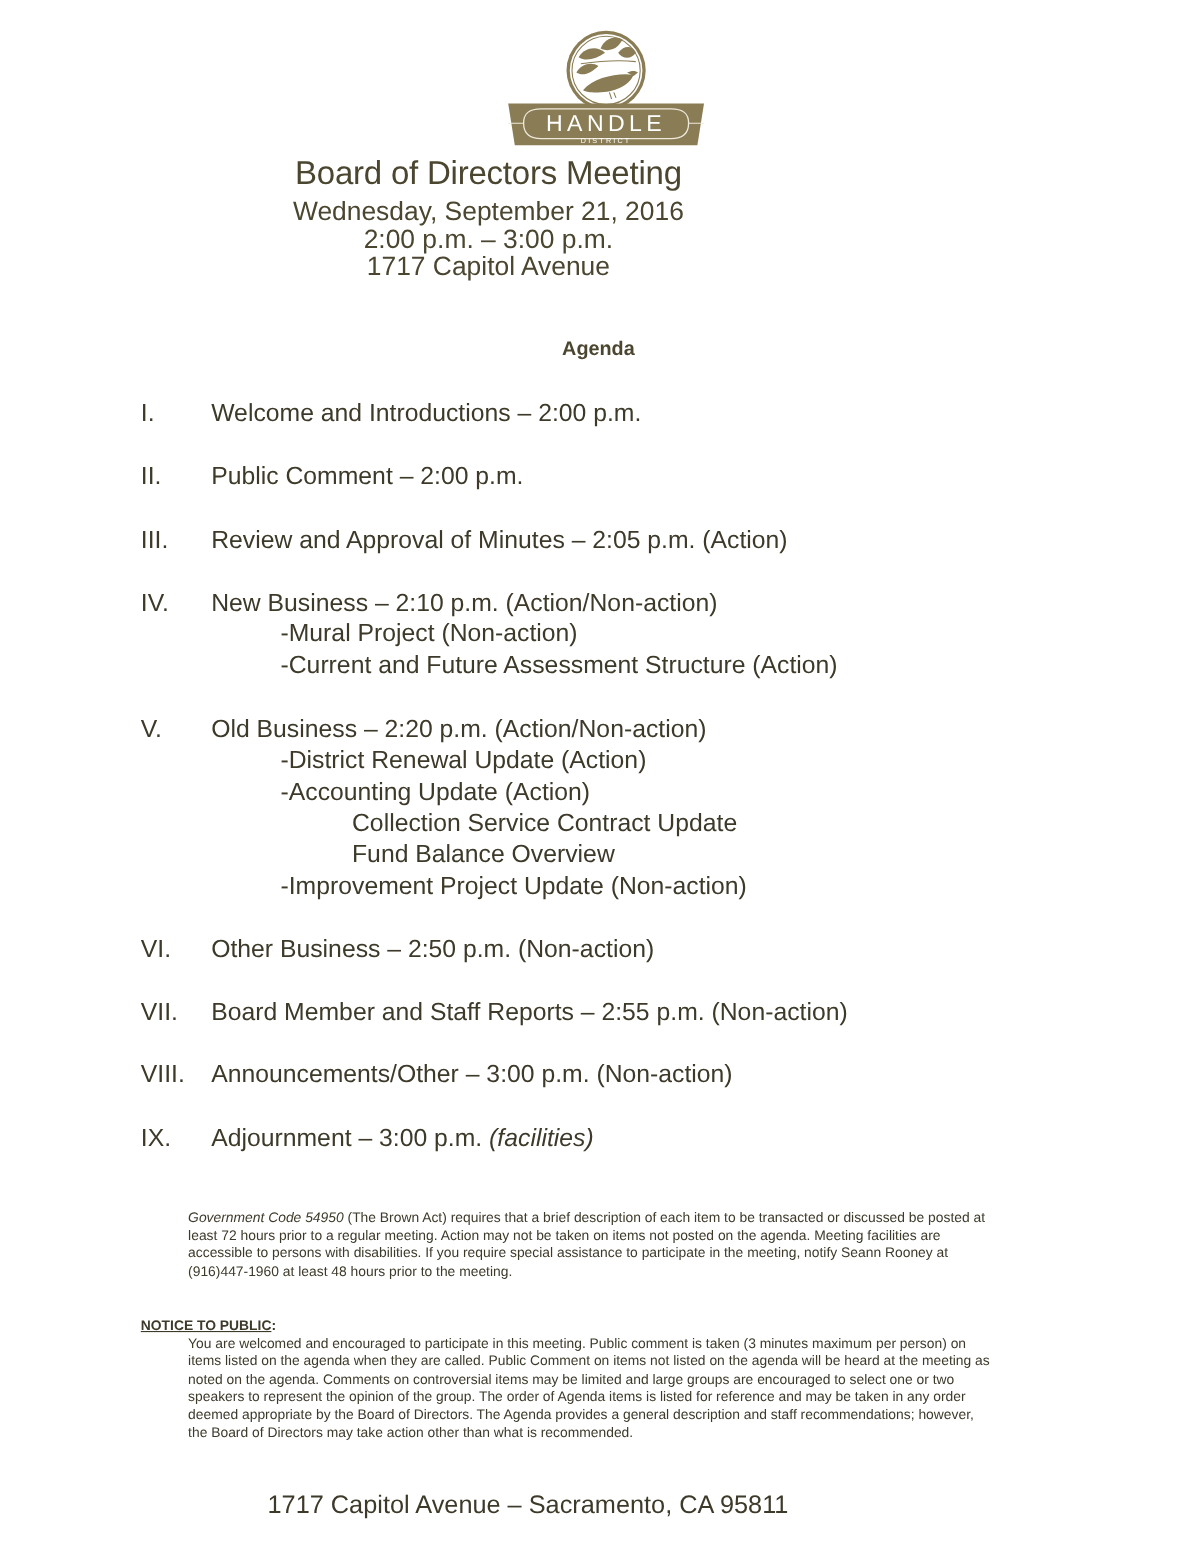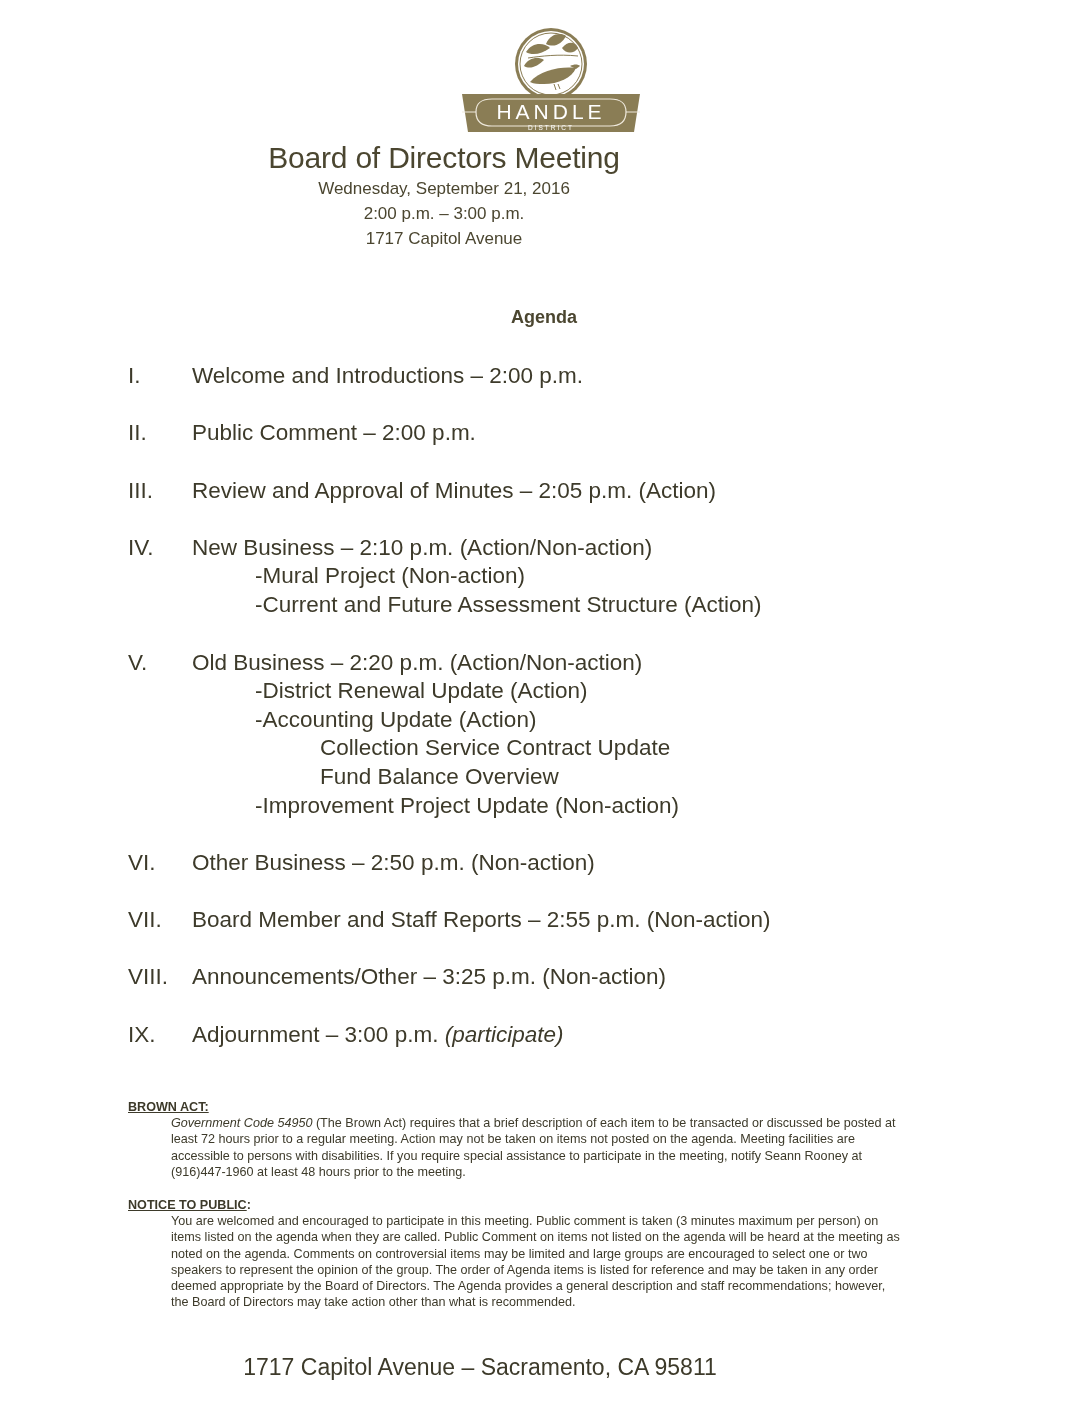--- a/index.html
+++ b/index.html
@@ -1,21 +1,21 @@
 <!DOCTYPE html>
 <html><head>
   <meta charset="utf-8">
   <style>
     html, body { margin: 0; padding: 0; background: #ffffff; }
     body { width: 1088px; height: 1408px; position: relative; overflow: hidden;
            font-family: "Liberation Sans", sans-serif; color: #3d3a2a; }
     .logo { position: absolute; left: 458px; top: 26px; width: 186px; height: 112px; }
     .header { position: absolute; left: 0; width: 888px; text-align: center; }
     .title { top: 141px; font-size: 30px; color: #4b4630; letter-spacing: -0.2px; }
-    .subline { font-size: 17px; color: #4b4630; }
+    .subline { font-size: 24px; color: #4b4630; }
     .date { top: 179px; }
     .time { top: 204px; }
     .addr { top: 229px; }
     .agenda-heading { position: absolute; top: 307px; left: 0; width: 1088px; text-align: center;
                       font-size: 18px; font-weight: bold; color: #4b4630; }
     .item { position: absolute; left: 128px; font-size: 22.5px; color: #3d3a2a; white-space: nowrap; }
     .item .num { position: absolute; left: 0; }
     .item .txt { position: absolute; left: 64px; }
     .sub { position: absolute; left: 255px; font-size: 22.5px; color: #3d3a2a; white-space: nowrap; }
     .subsub { position: absolute; left: 320px; font-size: 22.5px; color: #3d3a2a; white-space: nowrap; }
@@ -94,29 +94,28 @@
 <div class="item" style="top:850px">
   <span class="num">VI.</span>
   <span class="txt">Other Business – 2:50 p.m. (Non-action)</span>
 </div>
 <div class="item" style="top:907px">
   <span class="num">VII.</span>
   <span class="txt">Board Member and Staff Reports – 2:55 p.m. (Non-action)</span>
 </div>
 <div class="item" style="top:964px">
   <span class="num">VIII.</span>
-  <span class="txt">Announcements/Other – 3:25 p.m. (Non-action)</span>
+  <span class="txt">Announcements/Other – 3:00 p.m. (Non-action)</span>
 </div>
 <div class="item" style="top:1022px">
   <span class="num">IX.</span>
-  <span class="txt"><span>Adjournment – 3:00 p.m. </span><span class="ital">(participate)</span></span>
+  <span class="txt"><span>Adjournment – 3:00 p.m. </span><span class="ital">(facilities)</span></span>
 </div>
 
 <div class="notice" style="top:1099px">
-  <div class="label">BROWN ACT:</div>
   <div class="body"><span class="ital">Government Code 54950</span><span> (The Brown Act) requires that a brief description of each item to be transacted or discussed be posted at
 least 72 hours prior to a regular meeting.  Action may not be taken on items not posted on the agenda.  Meeting facilities are
 accessible to persons with disabilities.  If you require special assistance to participate in the meeting, notify Seann Rooney at
 (916)447-1960 at least 48 hours prior to the meeting.</span></div>
 </div>
 
 <div class="notice" style="top:1197px">
   <div><span class="label">NOTICE TO PUBLIC</span><span style="font-weight:bold">:</span></div>
   <div class="body">You are welcomed and encouraged to participate in this meeting.  Public comment is taken (3 minutes maximum per person) on
 items listed on the agenda when they are called.  Public Comment on items not listed on the agenda will be heard at the meeting as

